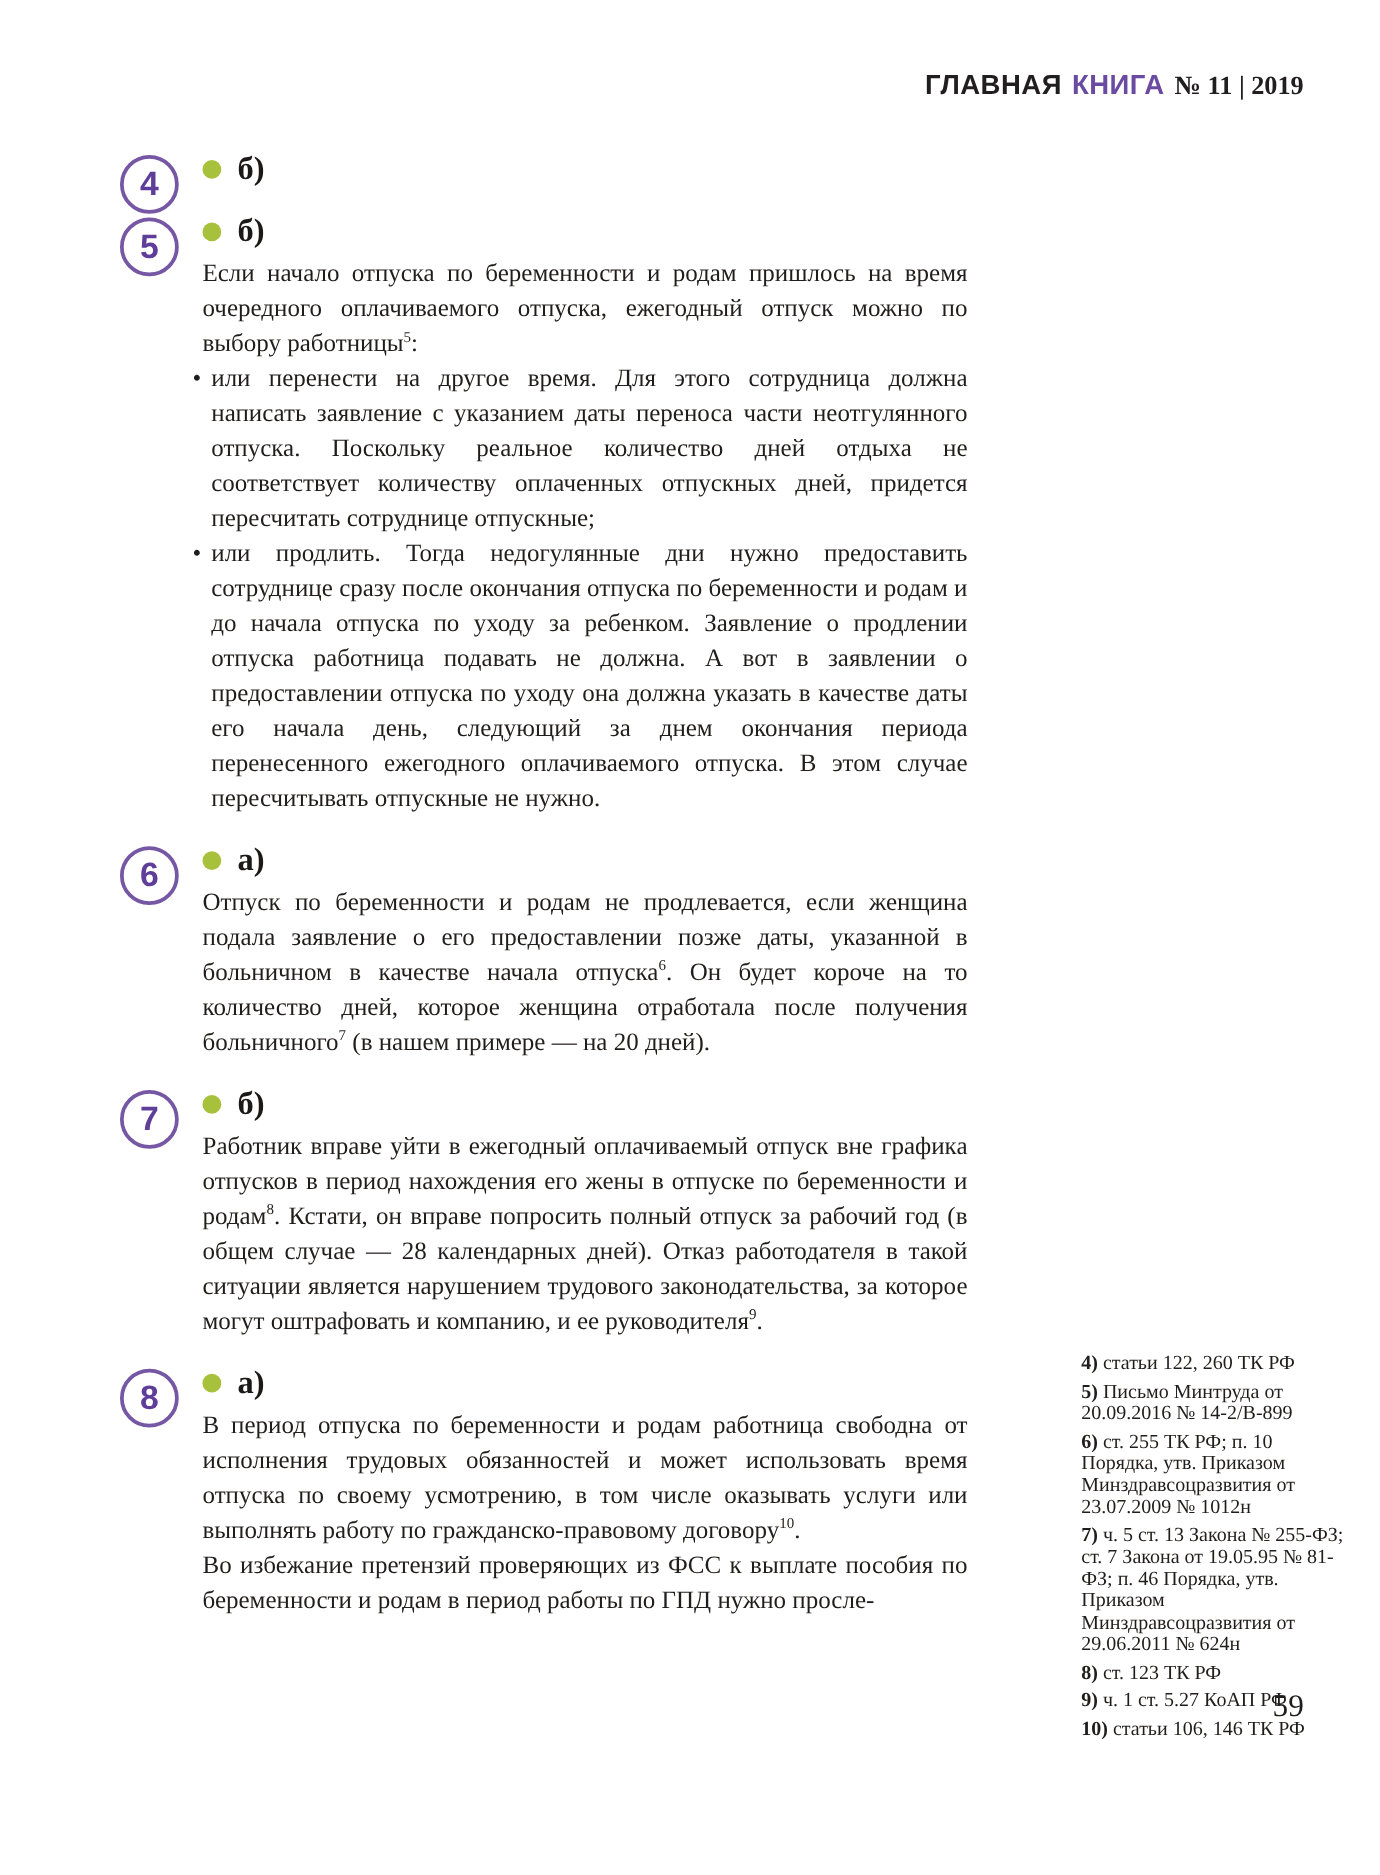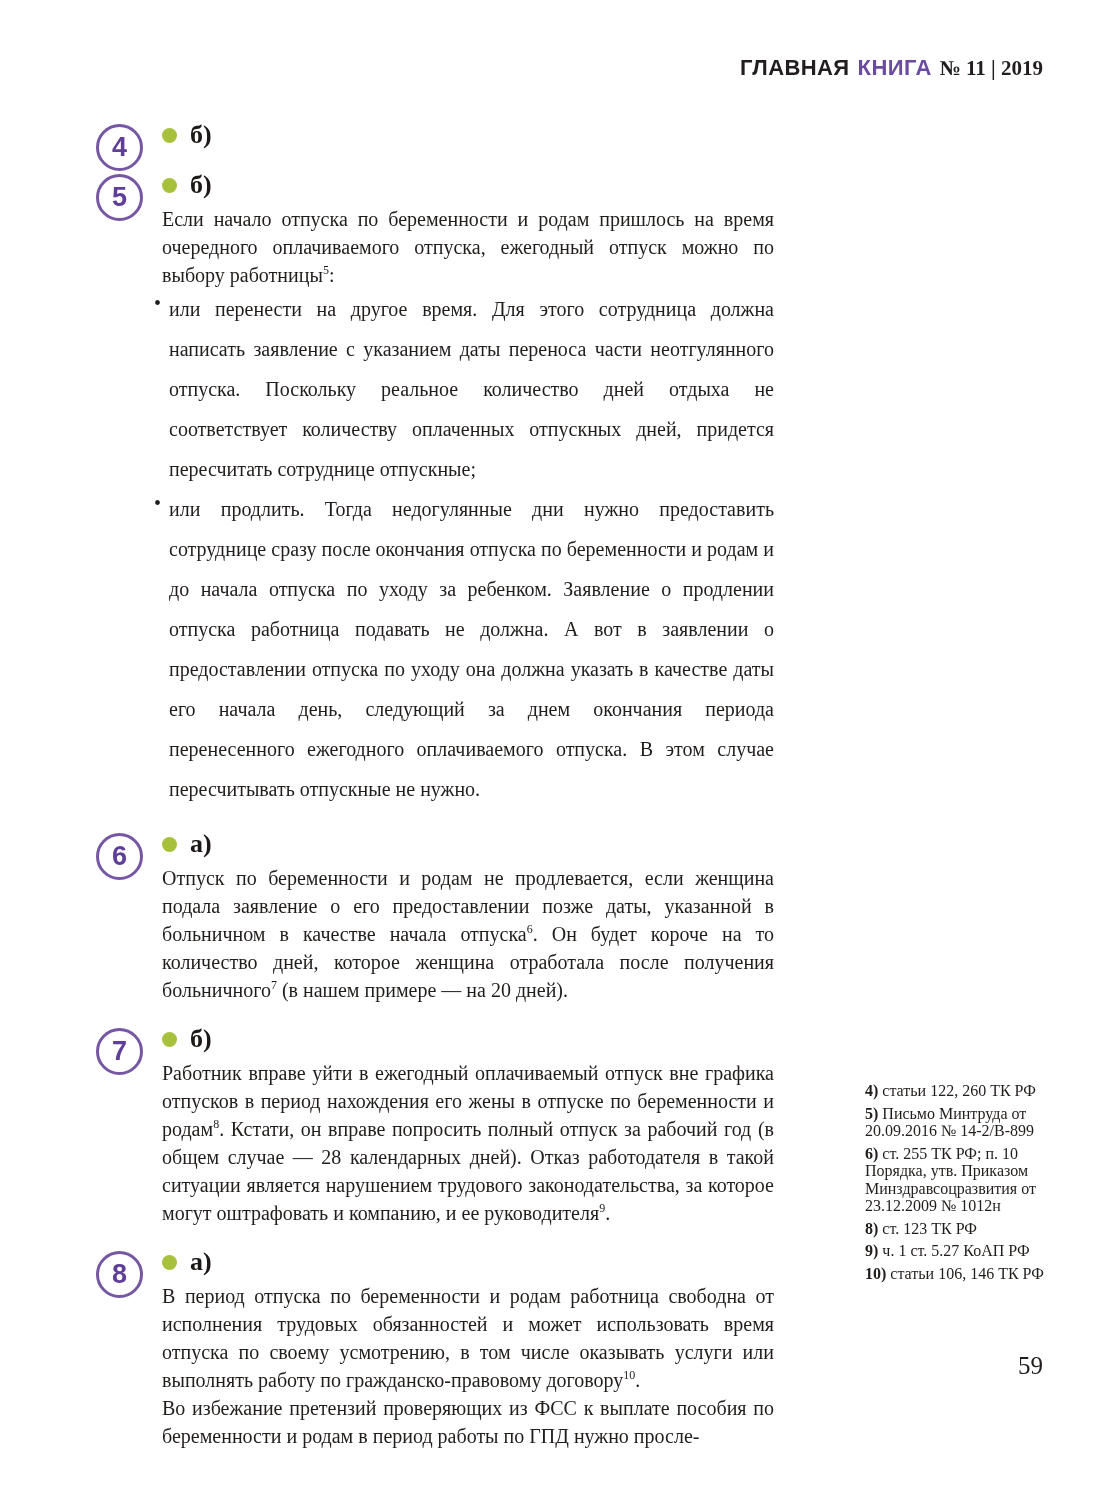--- a/index.html
+++ b/index.html
@@ -34,21 +34,21 @@
   .sec-head { display:flex; align-items:center; gap:13px; height:30px; margin-bottom:5px; }
   .gdot { width:15px; height:15px; border-radius:50%; background:#a7c13c; flex:0 0 auto; }
   .letter { font-weight:bold; font-size:26px; line-height:30px; color:#1c1817; }
   .para {
     font-size:20px; line-height:28px; text-align:justify; color:#211d1b;
   }
   .para sup, .bullets sup { font-size:12px; line-height:0; vertical-align:super; }
   .bullets { list-style:none; }
   .bullets li {
     position:relative; margin-left:7px;
-    font-size:20px; line-height:40px; text-align:justify; color:#211d1b;
+    font-size:20px; line-height:28px; text-align:justify; color:#211d1b;
   }
   .bullets li::before {
     content:"\2022"; position:absolute; left:-15px; top:0;
     font-size:20px; line-height:28px; color:#211d1b;
   }
 
   
   .footnotes { position:absolute; left:825px; top:1082px; width:216px;margin-left:40px; }
   .fn {
     font-size:16px; line-height:17.5px; margin-bottom:5px; color:#211d1b;
@@ -121,21 +121,22 @@
       </div>
       <p class="para"><span>В период отпуска по беременности и родам работница свободна от исполнения трудовых обязанностей и может использовать время отпуска по своему усмотрению, в том числе оказывать услуги или выполнять работу по гражданско-правовому договору</span><sup>10</sup><span>.</span></p>
       <p class="para"><span>Во избежание претензий проверяющих из ФСС к выплате пособия по беременности и родам в период работы по ГПД нужно просле-</span></p>
     </section>
 
   </div>
 
   <aside class="footnotes">
     <div class="fn"><b>4)</b> <span>статьи 122, 260 ТК РФ</span></div>
     <div class="fn"><b>5)</b> <span>Письмо Минтруда от 20.09.2016 № 14-2/В-899</span></div>
-    <div class="fn"><b>6)</b> <span>ст. 255 ТК РФ; п. 10 Порядка, утв. Приказом Минздравсоцразвития от 23.12.2009 № 1012н</span></div>
+    <div class="fn"><b>6)</b> <span>ст. 255 ТК РФ; п. 10 Порядка, утв. Приказом Минздравсоцразвития от 23.07.2009 № 1012н</span></div>
+    <div class="fn"><b>7)</b> <span>ч. 5 ст. 13 Закона № 255-ФЗ; ст. 7 Закона от 19.05.95 № 81-ФЗ; п. 46 Порядка, утв. Приказом Минздравсоцразвития от 29.06.2011 № 624н</span></div>
     <div class="fn"><b>8)</b> <span>ст. 123 ТК РФ</span></div>
     <div class="fn"><b>9)</b> <span>ч. 1 ст. 5.27 КоАП РФ</span></div>
     <div class="fn"><b>10)</b> <span>статьи 106, 146 ТК РФ</span></div>
   </aside>
 
   <div class="pageno">59</div>
 
 </div>
 
 </body></html>

